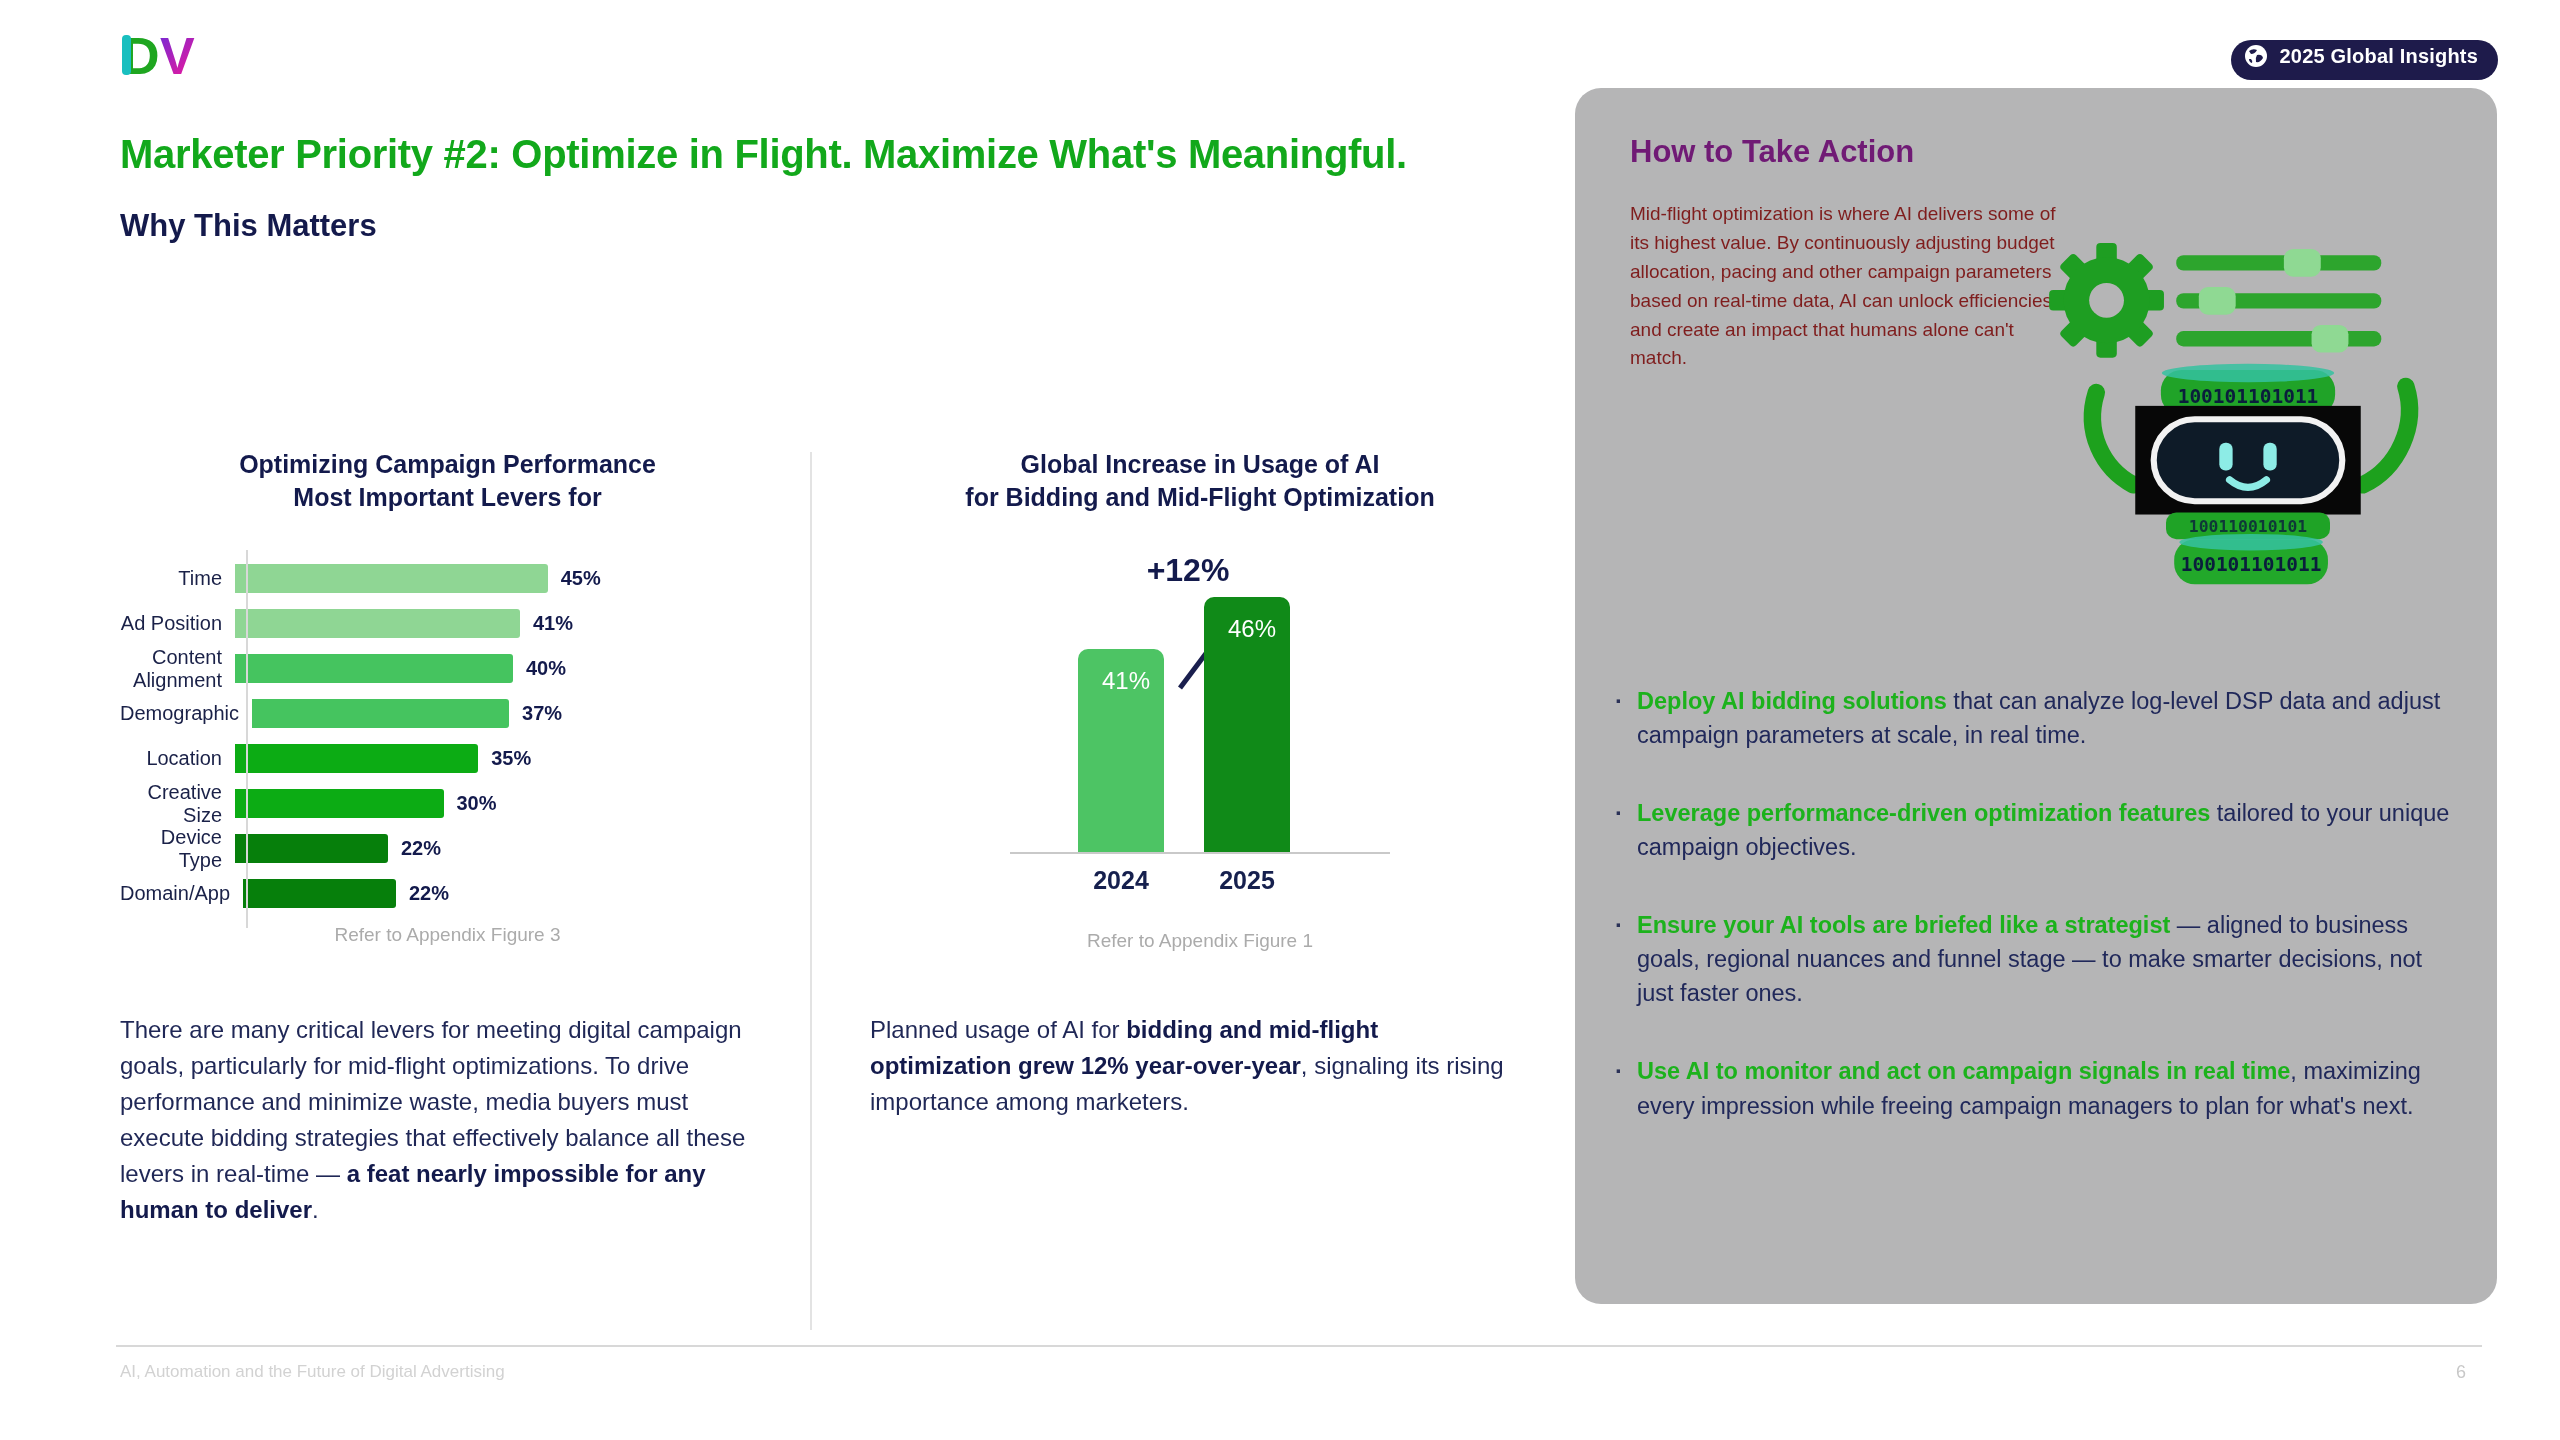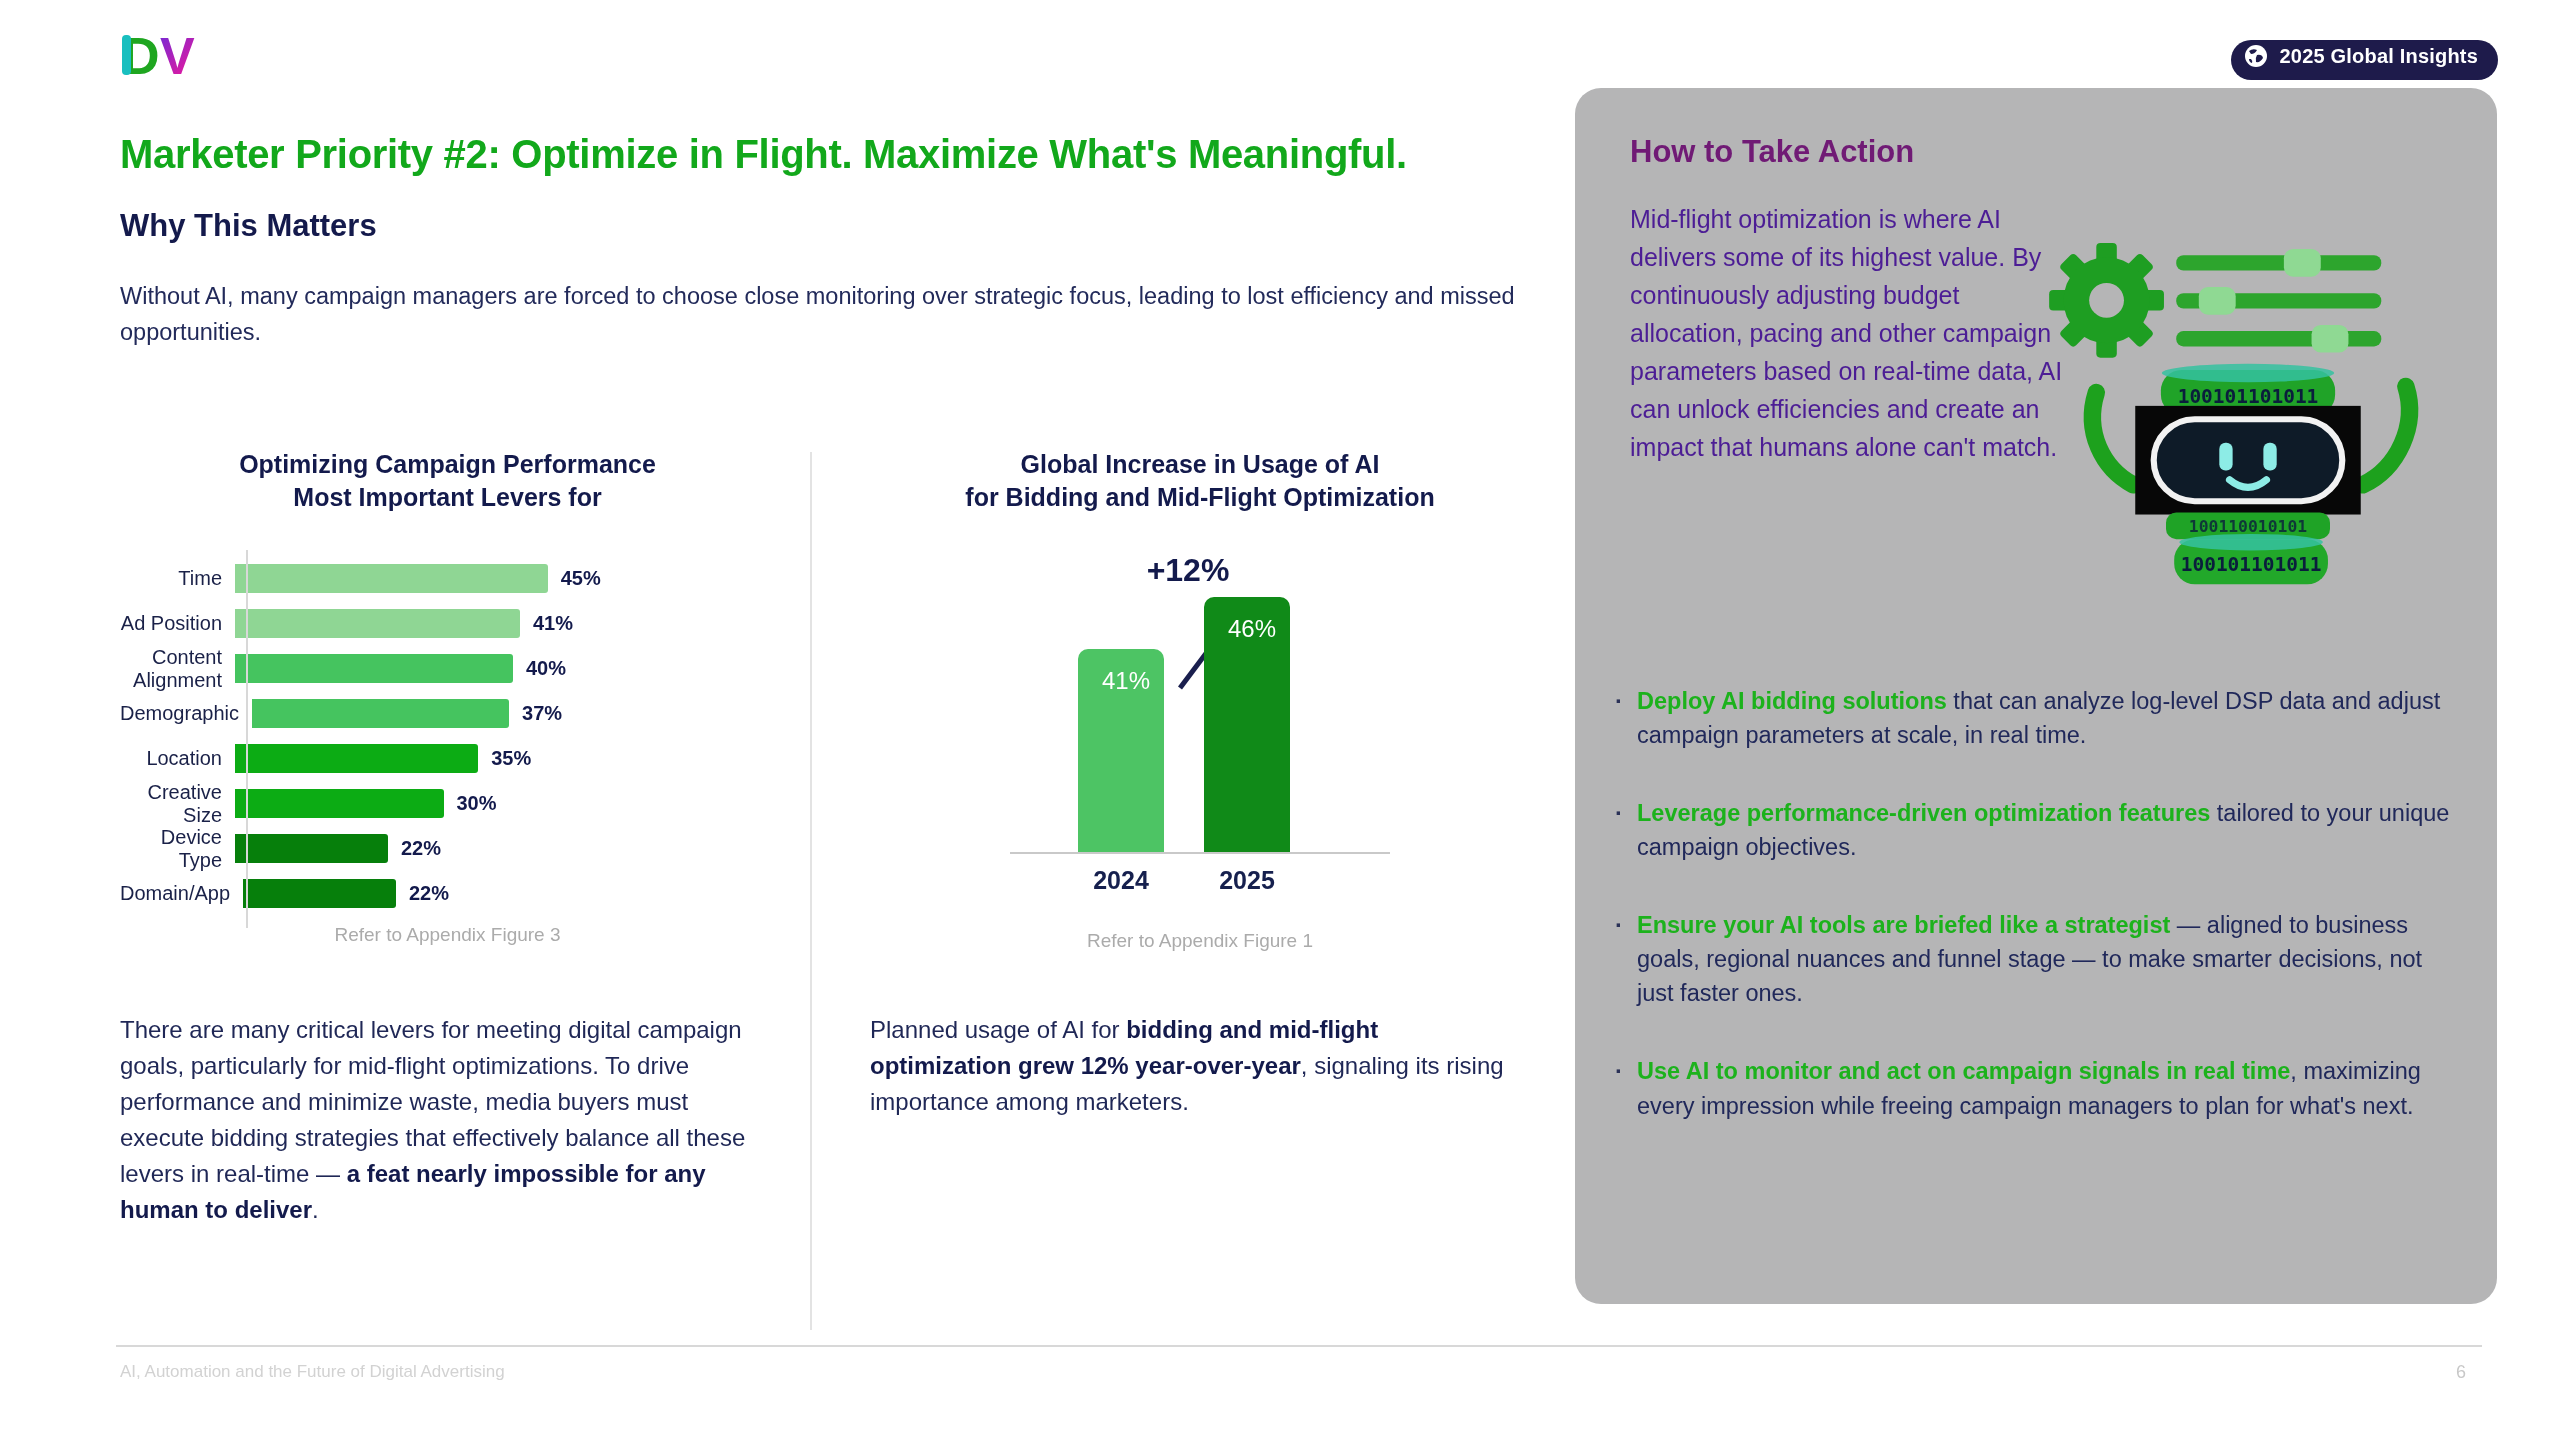--- a/index.html
+++ b/index.html
@@ -47,21 +47,21 @@
   
   .para{position:absolute;top:1012px;font-size:24px;line-height:1.5;color:#1F2756;}
   .para b{color:#131A4C;}
   .para-left{left:120px;width:650px;}
   .para-mid{left:870px;width:640px;}
 
   
   .action-panel{position:absolute;left:1575px;top:88px;width:922px;height:1216px;
                 background:#B5B5B6;border-radius:26px;}
   .panel-heading{position:absolute;left:55px;top:46px;font-size:31px;font-weight:700;color:#701a75;}
-  .panel-intro{position:absolute;left:55px;top:112px;width:440px;font-size:25px;line-height:1.52;color:#4c1d95;}
+  .panel-intro{position:absolute;left:55px;top:112px;width:440px;font-size:19px;line-height:1.52;color:#7f1d1d;}
   .robot{position:absolute;left:468px;top:128px;}
   .bullets{position:absolute;left:40px;top:596px;width:840px;margin:0;padding:0;list-style:none;
            display:flex;flex-direction:column;gap:44px;}
   .bullet-item{display:flex;gap:14px;font-size:23.5px;line-height:1.45;}
   .bullet-dot{flex:0 0 auto;color:#2A3157;font-weight:700;font-size:24px;line-height:1.4;}
   .bullet-lead{color:#1CB21C;font-weight:700;}
   .bullet-rest{color:#20285A;}
 
   
   .footer-rule{position:absolute;left:116px;top:1345px;width:2366px;height:2px;background:#D8D8D8;}
@@ -92,21 +92,20 @@
       <circle cx="13" cy="13" r="11" fill="#ffffff"></circle>
       <path d="M6 8 Q10 5 14 7 Q12 11 8 11 Z" fill="#1E1B4B"></path>
       <path d="M14 12 Q19 11 20 15 Q17 20 13 19 Q12 15 14 12 Z" fill="#1E1B4B"></path>
       <path d="M8 16 Q10 18 9 20 Q6 19 6 16 Z" fill="#1E1B4B"></path>
     </svg>
     <span class="badge-label">2025 Global Insights</span>
   </div>
 
   <h1 class="page-title" style="margin:0;">Marketer Priority #2: Optimize in Flight. Maximize What's Meaningful.</h1>
   <h2 class="section-heading" style="margin:0;">Why This Matters</h2>
-  <p class="intro" style="margin:0;">Without AI, many campaign managers are forced to choose close monitoring over strategic focus, leading to lost efficiency and missed opportunities.</p>
 
   <section class="chart-left">
     <div class="chart-title" id="hbar-title">
         <div>Optimizing Campaign Performance</div>
         <div>Most Important Levers for</div>
       </div>
     <div class="hbar-rows" id="hbar-rows">
       <div class="hbar-axis"></div>
     <div class="hrow">
           <span class="hlabel">Time</span>

